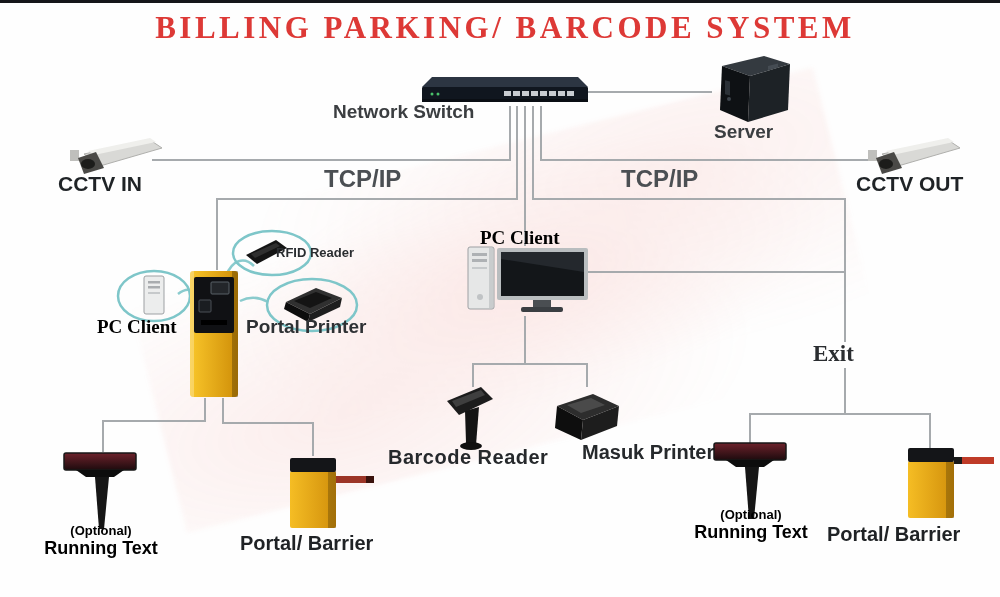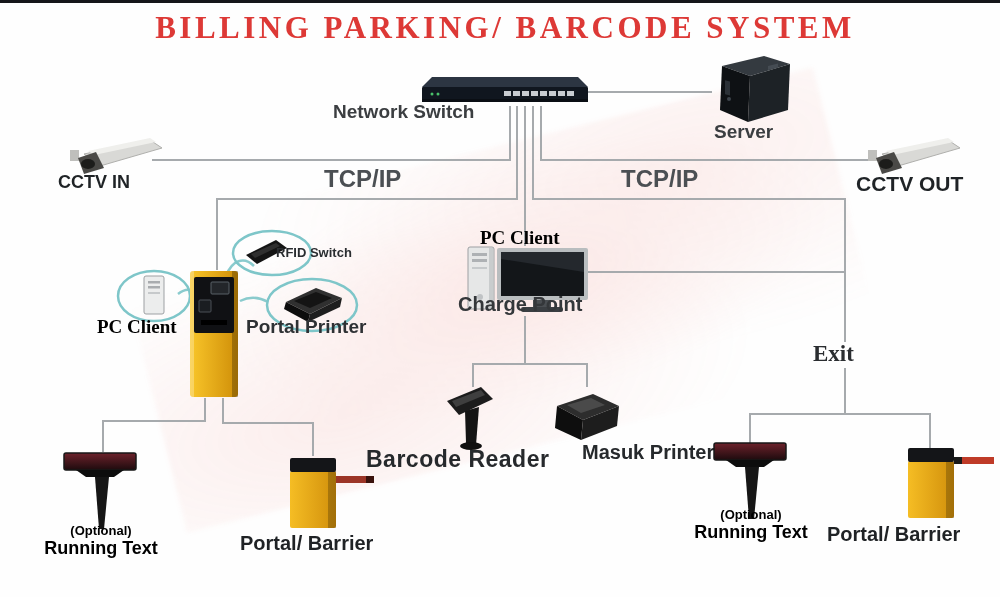--- a/index.html
+++ b/index.html
@@ -96,21 +96,21 @@
 
   <div class="dev" style="left:70px;top:136px;">
     <svg width="95" height="46" viewBox="0 0 95 46">
       <rect x="0" y="14" width="9" height="11" fill="#bfbfbc"></rect>
       <polygon points="14,18 80,4 92,12 30,30" fill="#d9d9d6" stroke="#b0b0ad" stroke-width="1"></polygon>
       <polygon points="18,15 80,2 86,6 24,19" fill="#efefec"></polygon>
       <polygon points="8,22 26,16 34,32 14,38" fill="#4a4946"></polygon>
       <ellipse cx="18" cy="28" rx="7" ry="5" fill="#1c1c1a"></ellipse>
     </svg>
   </div>
-  <div class="lbl" style="left:58px;top:172px;font-size:18px;color:#1f2326;">CCTV IN</div>
+  <div class="lbl" style="left:58px;top:172px;font-size:21px;color:#1f2326;">CCTV IN</div>
 
   <div class="dev" style="left:868px;top:136px;">
     <svg width="95" height="46" viewBox="0 0 95 46">
       <rect x="0" y="14" width="9" height="11" fill="#bfbfbc"></rect>
       <polygon points="14,18 80,4 92,12 30,30" fill="#d9d9d6" stroke="#b0b0ad" stroke-width="1"></polygon>
       <polygon points="18,15 80,2 86,6 24,19" fill="#efefec"></polygon>
       <polygon points="8,22 26,16 34,32 14,38" fill="#4a4946"></polygon>
       <ellipse cx="18" cy="28" rx="7" ry="5" fill="#1c1c1a"></ellipse>
     </svg>
   </div>
@@ -132,30 +132,29 @@
   </div>
   <div class="dev" style="left:495px;top:246px;">
     <svg width="95" height="70" viewBox="0 0 95 70">
       <rect x="2" y="2" width="91" height="52" rx="2" fill="#b9bdbf"></rect>
       <rect x="6" y="6" width="83" height="44" fill="#131619"></rect>
       <polygon points="6,6 89,6 89,26 6,13" fill="#24282d"></polygon>
       <rect x="38" y="54" width="18" height="7" fill="#4a4e52"></rect>
       <rect x="26" y="61" width="42" height="5" rx="2" fill="#3a3e42"></rect>
     </svg>
   </div>
-  <div class="lbl" style="left:458px;top:293px;font-size:20px;color:#34373a;">Charge Point</div>
 
   <div class="dev" style="left:230px;top:228px;">
     <svg width="86" height="50" viewBox="0 0 86 50">
       <ellipse cx="42" cy="25" rx="39" ry="22" fill="none" stroke="#7ec6c9" stroke-width="2.5"></ellipse>
       <polygon points="16,27 46,12 57,20 27,36" fill="#141414"></polygon>
       <polygon points="21,26 46,15 50,18 25,30" fill="#2f2f2f"></polygon>
     </svg>
   </div>
-  <div class="lbl" style="left:276px;top:246px;font-size:13px;color:#2a2d30;">RFID Switch</div>
+  <div class="lbl" style="left:276px;top:246px;font-size:13px;color:#2a2d30;">RFID Reader</div>
 
   <div class="dev" style="left:116px;top:268px;">
     <svg width="76" height="56" viewBox="0 0 76 56">
       <ellipse cx="38" cy="28" rx="36" ry="25" fill="none" stroke="#7ec6c9" stroke-width="2.5"></ellipse>
       <rect x="28" y="8" width="20" height="38" rx="2" fill="#eceded" stroke="#9da0a3"></rect>
       <rect x="32" y="13" width="12" height="2.5" fill="#a9acaf"></rect>
       <rect x="32" y="18" width="12" height="2.5" fill="#a9acaf"></rect>
       <rect x="32" y="24" width="12" height="2" fill="#c6c9cb"></rect>
     </svg>
   </div>
@@ -224,21 +223,21 @@
   <div class="lbl" style="left:240px;top:532px;font-size:20px;color:#1f2225;">Portal/ Barrier</div>
 
   <div class="dev" style="left:443px;top:383px;">
     <svg width="60" height="70" viewBox="0 0 60 70">
       <polygon points="4,18 38,4 50,16 16,32" fill="#1c1c1c"></polygon>
       <polygon points="9,18 38,7 42,12 13,24" fill="#3f3f3f"></polygon>
       <polygon points="22,28 36,24 33,62 23,60" fill="#141414"></polygon>
       <ellipse cx="28" cy="63" rx="11" ry="4" fill="#101010"></ellipse>
     </svg>
   </div>
-  <div class="lbl" style="left:366px;top:446px;font-size:23px;letter-spacing:0.5px;color:#26292c;">Barcode Reader</div>
+  <div class="lbl" style="left:388px;top:446px;font-size:20px;letter-spacing:0.5px;color:#26292c;">Barcode Reader</div>
 
   <div class="dev" style="left:545px;top:390px;">
     <svg width="80" height="54" viewBox="0 0 80 54">
       <polygon points="12,16 48,4 74,16 38,30" fill="#2d2d2d"></polygon>
       <polygon points="22,15 46,8 60,15 36,23" fill="#4a4a4a"></polygon>
       <polygon points="12,16 38,30 36,50 10,38" fill="#0e0e0e"></polygon>
       <polygon points="38,30 74,16 72,36 36,50" fill="#1d1d1d"></polygon>
     </svg>
   </div>
   <div class="lbl" style="left:582px;top:441px;font-size:20px;color:#26292c;">Masuk Printer</div>

